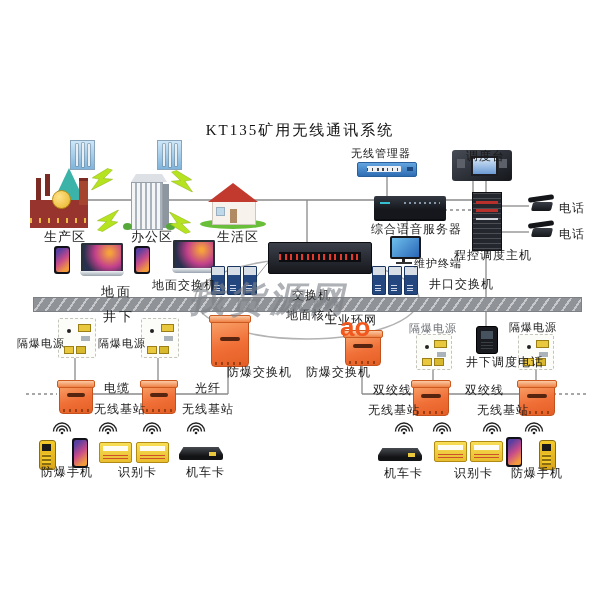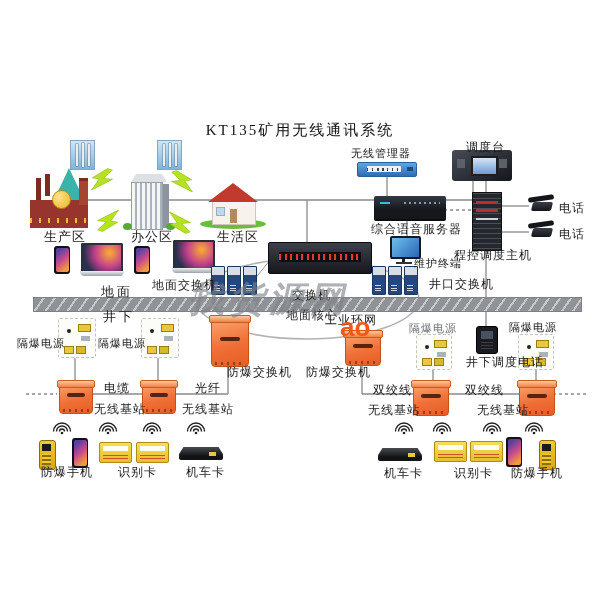--- a/index.html
+++ b/index.html
@@ -245,21 +245,21 @@
   <div class="lbl" style="left:152px;top:277px;">地面交换机</div>
   <div class="abs cvt-group" style="left:211px;top:266px;">
     <div class="cvt"></div>
       <div class="cvt"></div>
       <div class="cvt"></div>
   </div>
 
   <div class="lbl sm" style="left:351px;top:146px;">无线管理器</div>
   <div class="abs router" style="left:357px;top:162px;"></div>
 
-  <div class="lbl" style="left:466px;top:139px;">调度台</div>
+  <div class="lbl" style="left:466px;top:148px;">调度台</div>
   <div class="abs console" style="left:452px;top:150px;">
       <div class="c-scr"></div>
     </div>
 
   <div class="abs vserver" style="left:374px;top:196px;"></div>
   <div class="lbl" style="left:371px;top:221px;">综合语音服务器</div>
 
   <div class="abs rack" style="left:472px;top:192px;">
     <div class="rk-red" style="top:8px;"></div>
     <div class="rk-red" style="top:16px;"></div>

